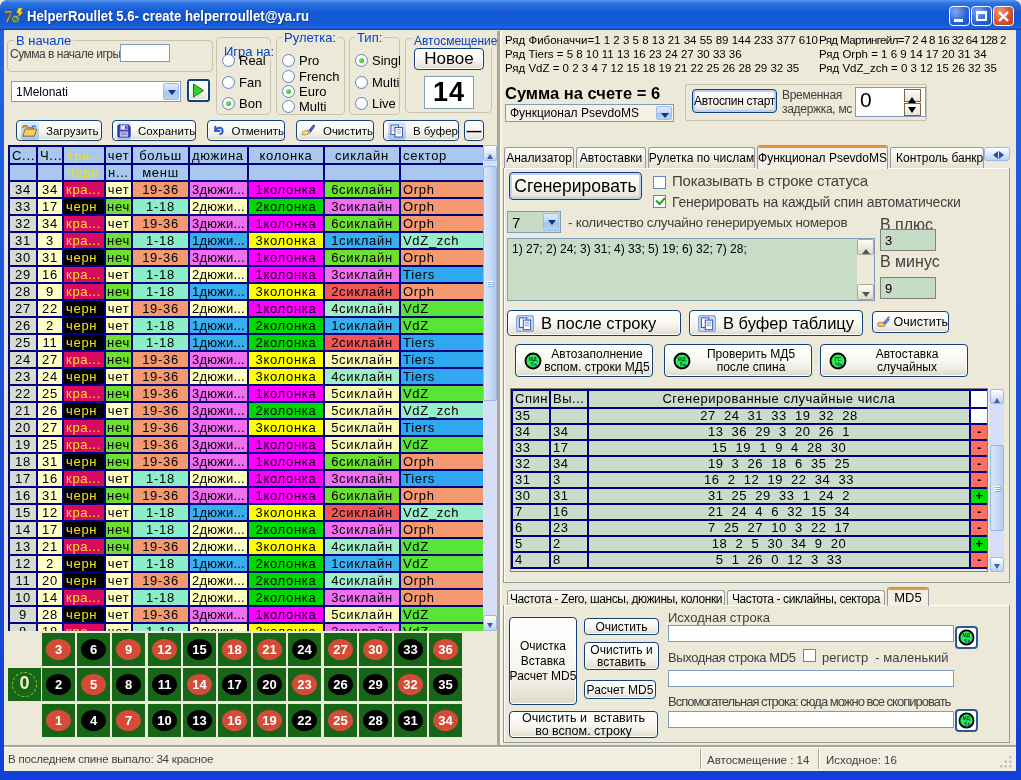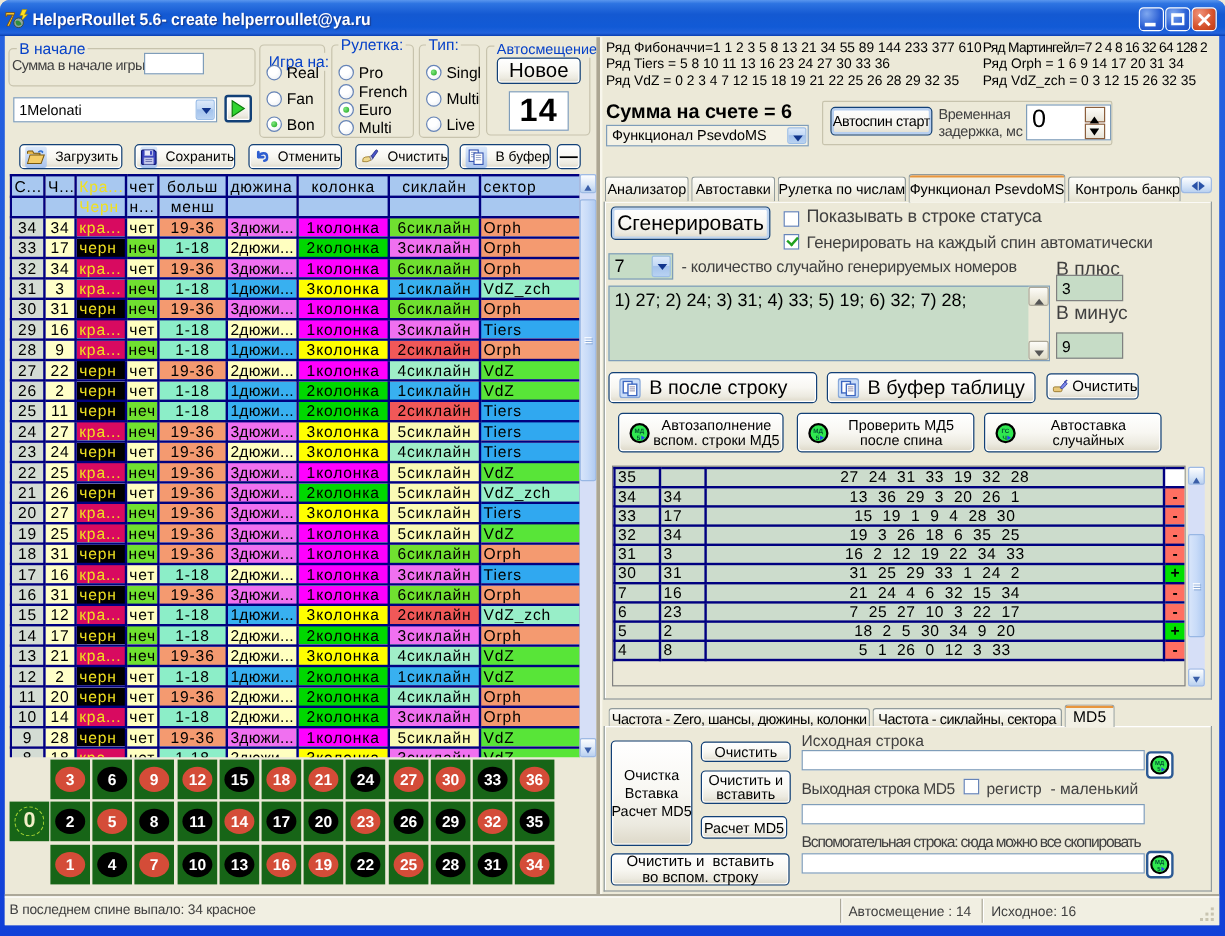--- a/index.html
+++ b/index.html
@@ -676,21 +676,21 @@
 <div class="combo" style="left:507px;top:211px;width:54px;height:22px;background:#C6DCC6">
     <span class="txt" style="font-size:15px">7</span>
     <span class="carr"></span>
   </div>
 <div class="lbl" style="left:568px;top:215px;font-size:13.5px;letter-spacing:-0.3px">- количество случайно генерируемых номеров</div>
 <div class="lbl" style="left:880px;top:216px;font-size:16px">В плюс</div>
 <div class="abs" style="left:880px;top:229px;width:56px;height:22px;background:#C6DCC6;border:1px solid #808080;font-size:13px;padding:3px 0 0 4px">3</div>
 <div class="lbl" style="left:880px;top:253px;font-size:16px">В минус</div>
 <div class="abs" style="left:880px;top:277px;width:56px;height:22px;background:#C6DCC6;border:1px solid #808080;font-size:13px;padding:3px 0 0 4px">9</div>
 <div class="abs" style="left:507px;top:238px;width:368px;height:63px;background:#C8DCC8;border:1px solid #7F9DB9">
-<div class="abs" style="left:4px;top:3px;font-size:15px;white-space:nowrap">1) 27; 2) 24; 3) 31; 4) 33; 5) 19; 6) 32; 7) 28;</div>
+<div class="abs" style="left:4px;top:3px;font-size:12px;white-space:nowrap">1) 27; 2) 24; 3) 31; 4) 33; 5) 19; 6) 32; 7) 28;</div>
 <div class="abs" style="right:0;top:0;width:17px;height:61px;background:#ECE9D8">
 <div class="sbbtn" style="top:0;height:16px;border-color:#ACA899;background:linear-gradient(180deg,#FDFCF8,#E0DCC8)">
         <div class="arrow" style="left:4px;top:5px;border:4px solid transparent;border-bottom:5px solid #555"></div>
       </div>
 <div class="sbbtn" style="bottom:0;height:16px;border-color:#ACA899;background:linear-gradient(180deg,#FDFCF8,#E0DCC8)">
         <div class="arrow" style="left:4px;top:7px;border:4px solid transparent;border-top:5px solid #555"></div>
       </div>
 </div>
   </div>
 <div class="btn btn2" style="left:507px;top:310px;width:174px;height:26px;font-size:16.5px;justify-content:flex-start;padding-left:8px">
@@ -748,20 +748,26 @@
   </div>
 <div class="abs" style="left:510px;top:388px;width:478px;height:184px;border:1px solid #808080;overflow:hidden">
     <table style="border-collapse:collapse;table-layout:fixed;width:477px;font-size:13px;letter-spacing:0.5px;background:#CCDCCC">
       <colgroup>
         <col style="width:38px">
         <col style="width:38px">
         <col style="width:382px">
         <col style="width:19px">
       </colgroup>
       <tbody>
+        <tr style="height:18px">
+          <td style="border:2px solid #000080;padding:0;overflow:hidden;white-space:nowrap;line-height:14px;padding-left:2px">Спин</td>
+          <td style="border:2px solid #000080;padding:0;overflow:hidden;white-space:nowrap;line-height:14px;padding-left:2px">Вы...</td>
+          <td style="border:2px solid #000080;padding:0;overflow:hidden;white-space:nowrap;line-height:14px;text-align:center">Сгенерированные случайные числа</td>
+          <td style="border:2px solid #000080;padding:0;overflow:hidden;white-space:nowrap;line-height:14px;background:#fff"></td>
+        </tr>
         <tr style="height:15.3px">
           <td style="border:2px solid #000080;padding:0;overflow:hidden;white-space:nowrap;line-height:14px;padding-left:2px">35</td>
           <td style="border:2px solid #000080;padding:0;overflow:hidden;white-space:nowrap;line-height:14px;padding-left:2px"></td>
           <td style="border:2px solid #000080;padding:0;overflow:hidden;white-space:nowrap;line-height:14px;text-align:center">27&nbsp; 24&nbsp; 31&nbsp; 33&nbsp; 19&nbsp; 32&nbsp; 28</td>
           <td style="border:2px solid #000080;padding:0;overflow:hidden;white-space:nowrap;line-height:14px;background:#fff"></td>
         </tr>
         <tr style="height:15.3px">
           <td style="border:2px solid #000080;padding:0;overflow:hidden;white-space:nowrap;line-height:14px;padding-left:2px">34</td>
           <td style="border:2px solid #000080;padding:0;overflow:hidden;white-space:nowrap;line-height:14px;padding-left:2px">34</td>
           <td style="border:2px solid #000080;padding:0;overflow:hidden;white-space:nowrap;line-height:14px;text-align:center">13&nbsp; 36&nbsp; 29&nbsp; 3&nbsp; 20&nbsp; 26&nbsp; 1</td>

